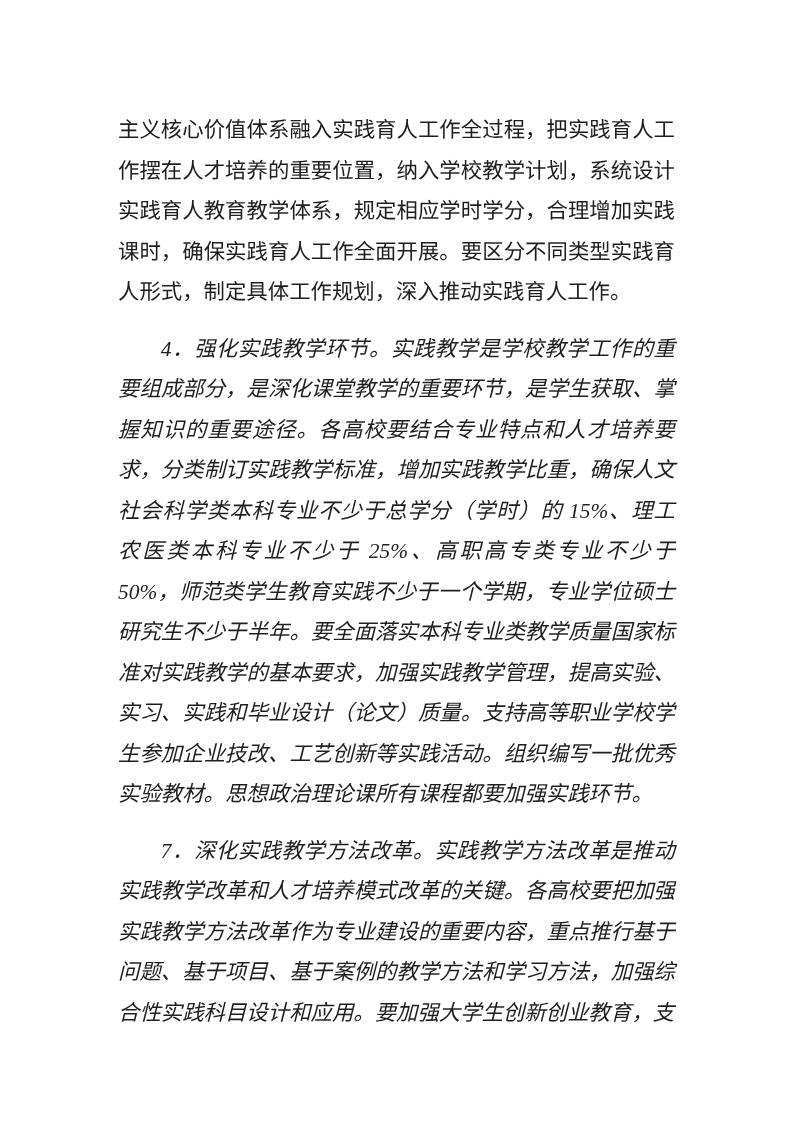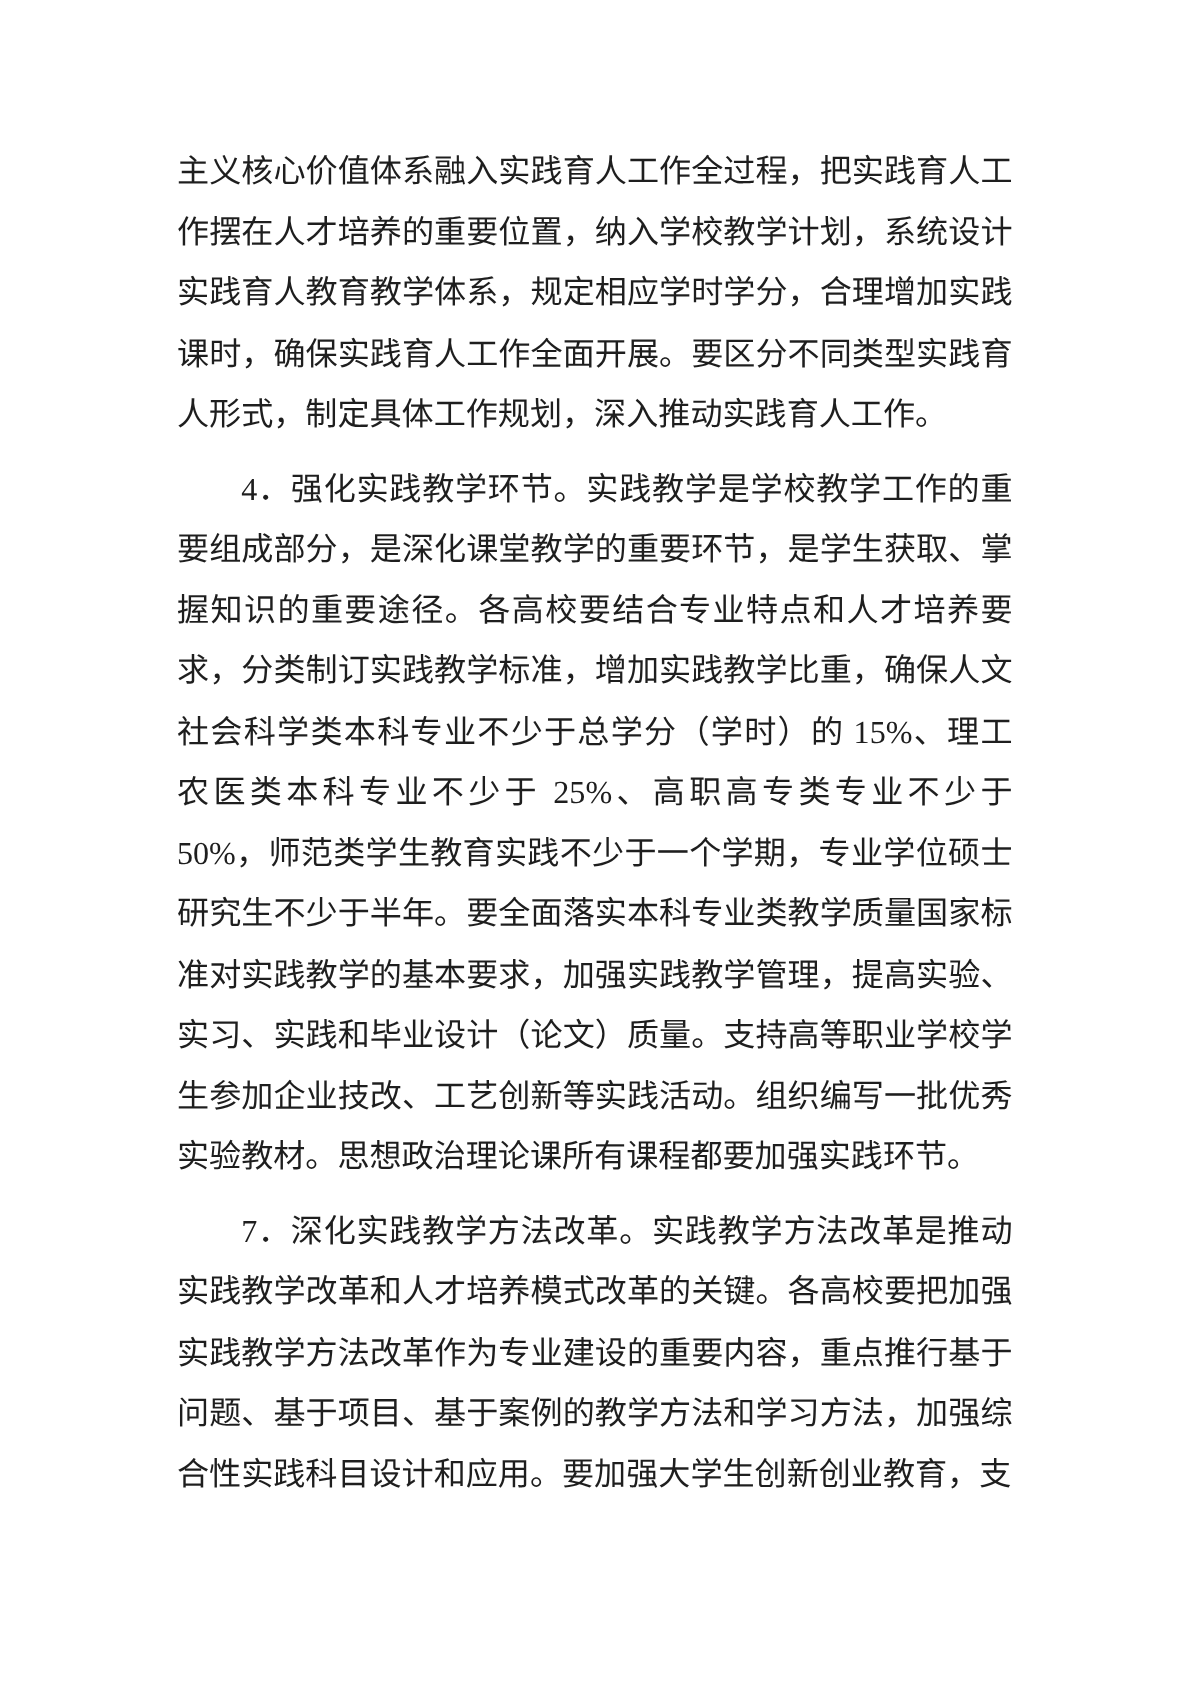--- a/index.html
+++ b/index.html
@@ -15,31 +15,32 @@
     background: var(--page-bg, #ffffff);
     overflow: hidden;
   }
   .text-block {
     position: absolute;
     left: 118px;
     top: 94px;
     width: 557px;
   }
   .para {
-    margin: 0 0 9px 0;
+    margin: 16px 0 9px 0;
     font-family: "Liberation Serif", "DejaVu Serif", serif;
     font-size: 21.4px;
     line-height: 40.5px;
     color: var(--text-color, #1e1e1e);
     text-align: justify;
     letter-spacing: 0;
     word-break: normal;
   }
   .para.indent {
     text-indent: 2em;
+    font-style: italic;
   }
 </style>
 </head>
 <body>
 
 <div class="page">
   <div class="text-block">
     <p class="para">主义核心价值体系融入实践育人工作全过程，把实践育人工作摆在人才培养的重要位置，纳入学校教学计划，系统设计实践育人教育教学体系，规定相应学时学分，合理增加实践课时，确保实践育人工作全面开展。要区分不同类型实践育人形式，制定具体工作规划，深入推动实践育人工作。</p>
     <p class="para indent">4．强化实践教学环节。实践教学是学校教学工作的重要组成部分，是深化课堂教学的重要环节，是学生获取、掌握知识的重要途径。各高校要结合专业特点和人才培养要求，分类制订实践教学标准，增加实践教学比重，确保人文社会科学类本科专业不少于总学分（学时）的 15%、理工农医类本科专业不少于 25%、高职高专类专业不少于 50%，师范类学生教育实践不少于一个学期，专业学位硕士研究生不少于半年。要全面落实本科专业类教学质量国家标准对实践教学的基本要求，加强实践教学管理，提高实验、实习、实践和毕业设计（论文）质量。支持高等职业学校学生参加企业技改、工艺创新等实践活动。组织编写一批优秀实验教材。思想政治理论课所有课程都要加强实践环节。</p>
     <p class="para indent">7．深化实践教学方法改革。实践教学方法改革是推动实践教学改革和人才培养模式改革的关键。各高校要把加强实践教学方法改革作为专业建设的重要内容，重点推行基于问题、基于项目、基于案例的教学方法和学习方法，加强综合性实践科目设计和应用。要加强大学生创新创业教育，支</p>

